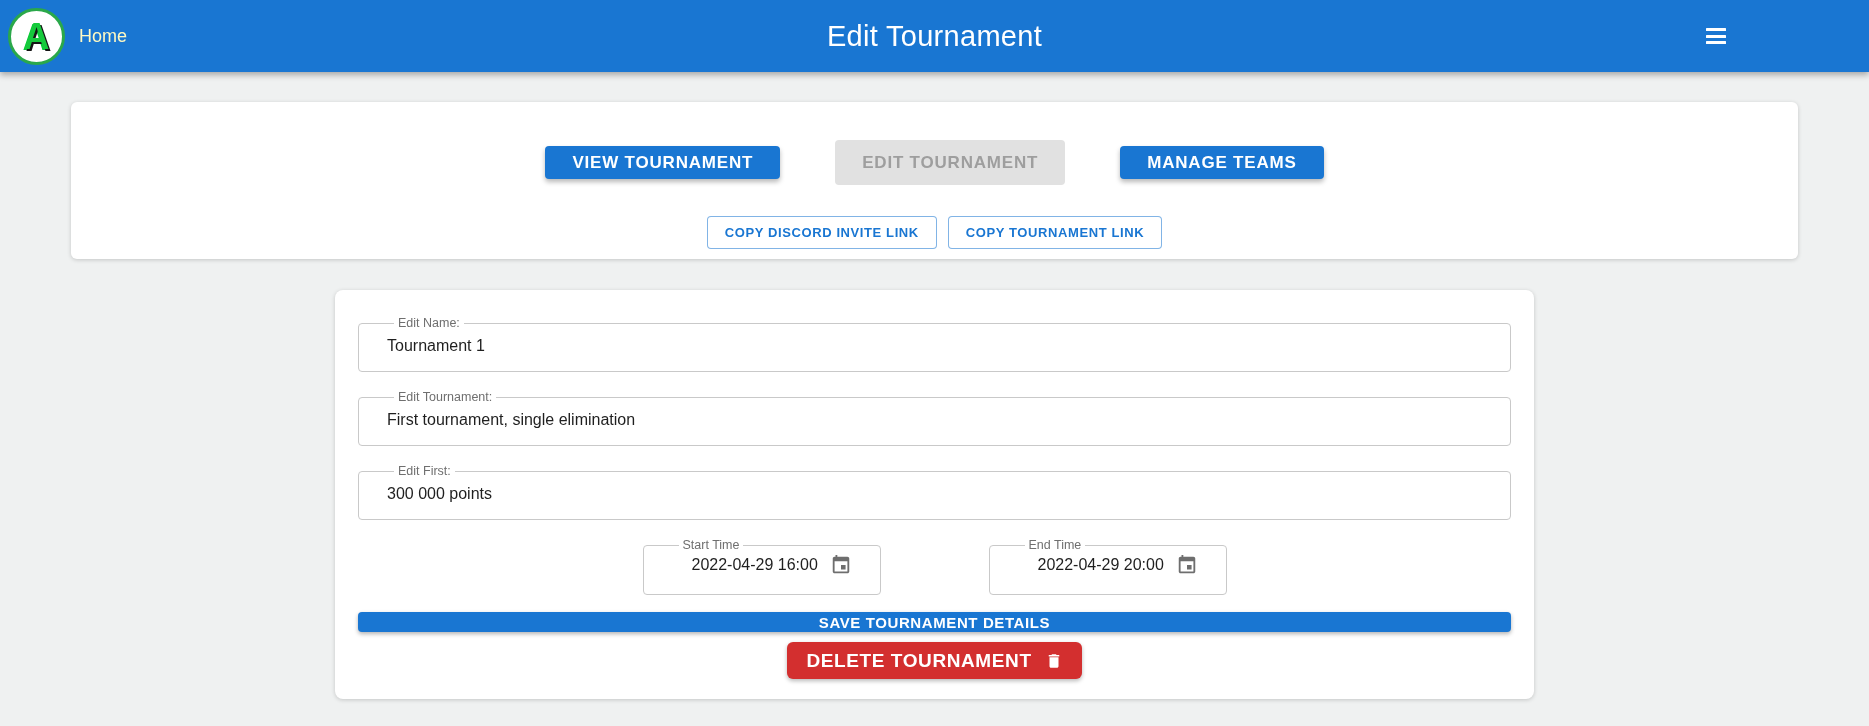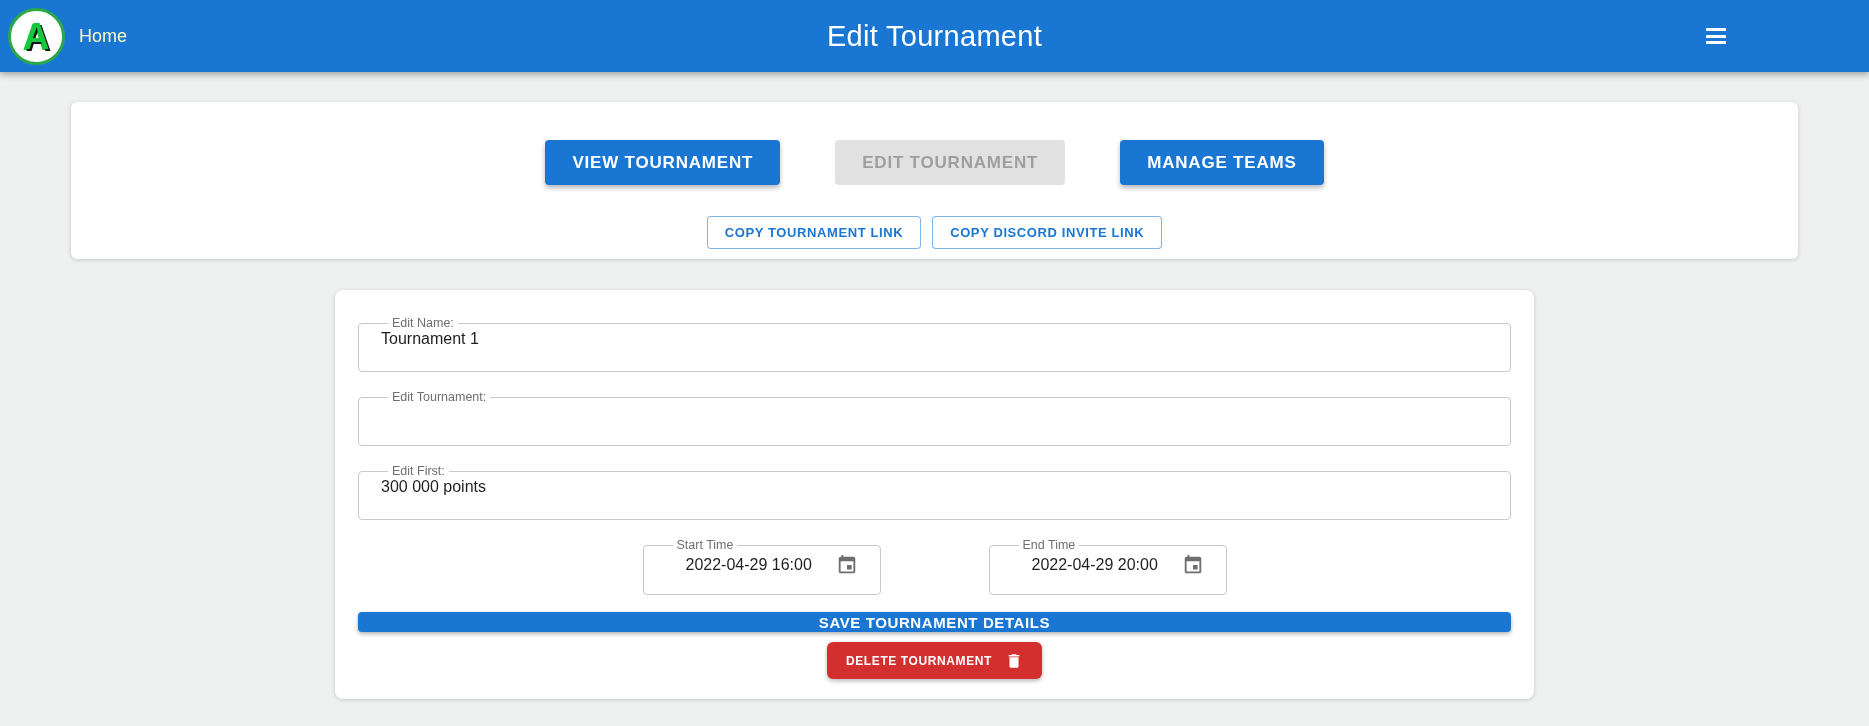--- a/index.html
+++ b/index.html
@@ -88,21 +88,21 @@
     border: none;
     border-radius: 4px;
     font-family: "Liberation Sans", sans-serif;
     font-weight: 700;
     cursor: pointer;
     display: inline-flex; align-items: center; justify-content: center;
   }
   .btn-primary {
     background: #1976d2;
     color: #ffffff;
-    height: 45px;
+    height: 33px;
     padding: 0 27px;
     font-size: 17px;
     letter-spacing: .8px;
     box-shadow: 0 3px 5px rgba(0,0,0,.28);
   }
   .btn-disabled {
     background: #e1e1e1;
     color: #9e9e9e;
     height: 45px;
     padding: 0 27px;
@@ -124,39 +124,39 @@
   .form-card {
     width: 1199px;
     margin: 31px auto 0;
     border-radius: 8px;
     padding: 27px 23px 20px;
   }
   fieldset.text-field {
     border: 1px solid #c9c9c9;
     border-radius: 4px;
     margin: 0 0 19px 0;
-    padding: 0 22px;
+    padding: 0 28px;
     height: 55px;
     width: 100%;
     background: #fff;
   }
   fieldset.text-field legend {
     font-size: 12.5px;
     line-height: 1;
     color: #6f6f6f;
     padding: 0 4px;
     margin-left: 7px;
   }
   .value-input {
     border: none; outline: none;
     font-family: "Liberation Sans", sans-serif;
     font-size: 16px;
     color: #1f1f1f;
     width: 100%;
-    margin-top: 0;
+    margin-top: 7px;
     padding: 0;
     background: transparent;
   }
 
   .time-row {
     display: flex; justify-content: center; gap: 108px;
     margin-top: 16px;
   }
   fieldset.time-field {
     width: 238px;
@@ -182,21 +182,21 @@
     letter-spacing: .6px;
     box-shadow: 0 2px 4px rgba(0,0,0,.30);
   }
   .delete-wrap { text-align: center; margin-top: 10px; }
   .delete-btn {
     height: 37px;
     padding: 0 19px;
     background: #d32f2f;
     border-radius: 6px;
     color: #ffffff;
-    font-size: 12px;
+    font-size: 19px;
     letter-spacing: .6px;
     gap: 13px;
     box-shadow: 0 2px 4px rgba(0,0,0,.28);
   }
 </style>
 </head>
 <body>
 
 <header class="app-header">
   <div class="logo-badge">
@@ -211,34 +211,35 @@
   </div>
 </header>
 
 <section class="card top-card">
   <div class="btn-row-1">
     <button class="btn btn-primary">VIEW TOURNAMENT</button>
     <button class="btn btn-disabled">EDIT TOURNAMENT</button>
     <button class="btn btn-primary">MANAGE TEAMS</button>
   </div>
   <div class="btn-row-2">
+    <button class="btn btn-outline">COPY DISCORD INVITE LINK</button>
     <button class="btn btn-outline">COPY TOURNAMENT LINK</button>
-    <button class="btn btn-outline">COPY DISCORD INVITE LINK</button>
   </div>
 </section>
 
 <section class="card form-card">
 
   <fieldset class="text-field">
     <legend><span>Edit Name:</span></legend>
     <input class="value-input" value="Tournament 1" style="">
   </fieldset>
 
   <fieldset class="text-field">
     <legend><span>Edit Tournament:</span></legend>
+    <input class="value-input" value="First tournament, single elimination" style="">
   </fieldset>
 
   <fieldset class="text-field">
     <legend><span>Edit First:</span></legend>
     <input class="value-input" value="300 000 points" style="">
   </fieldset>
 
   <div class="time-row">
 
     <fieldset class="text-field time-field">

